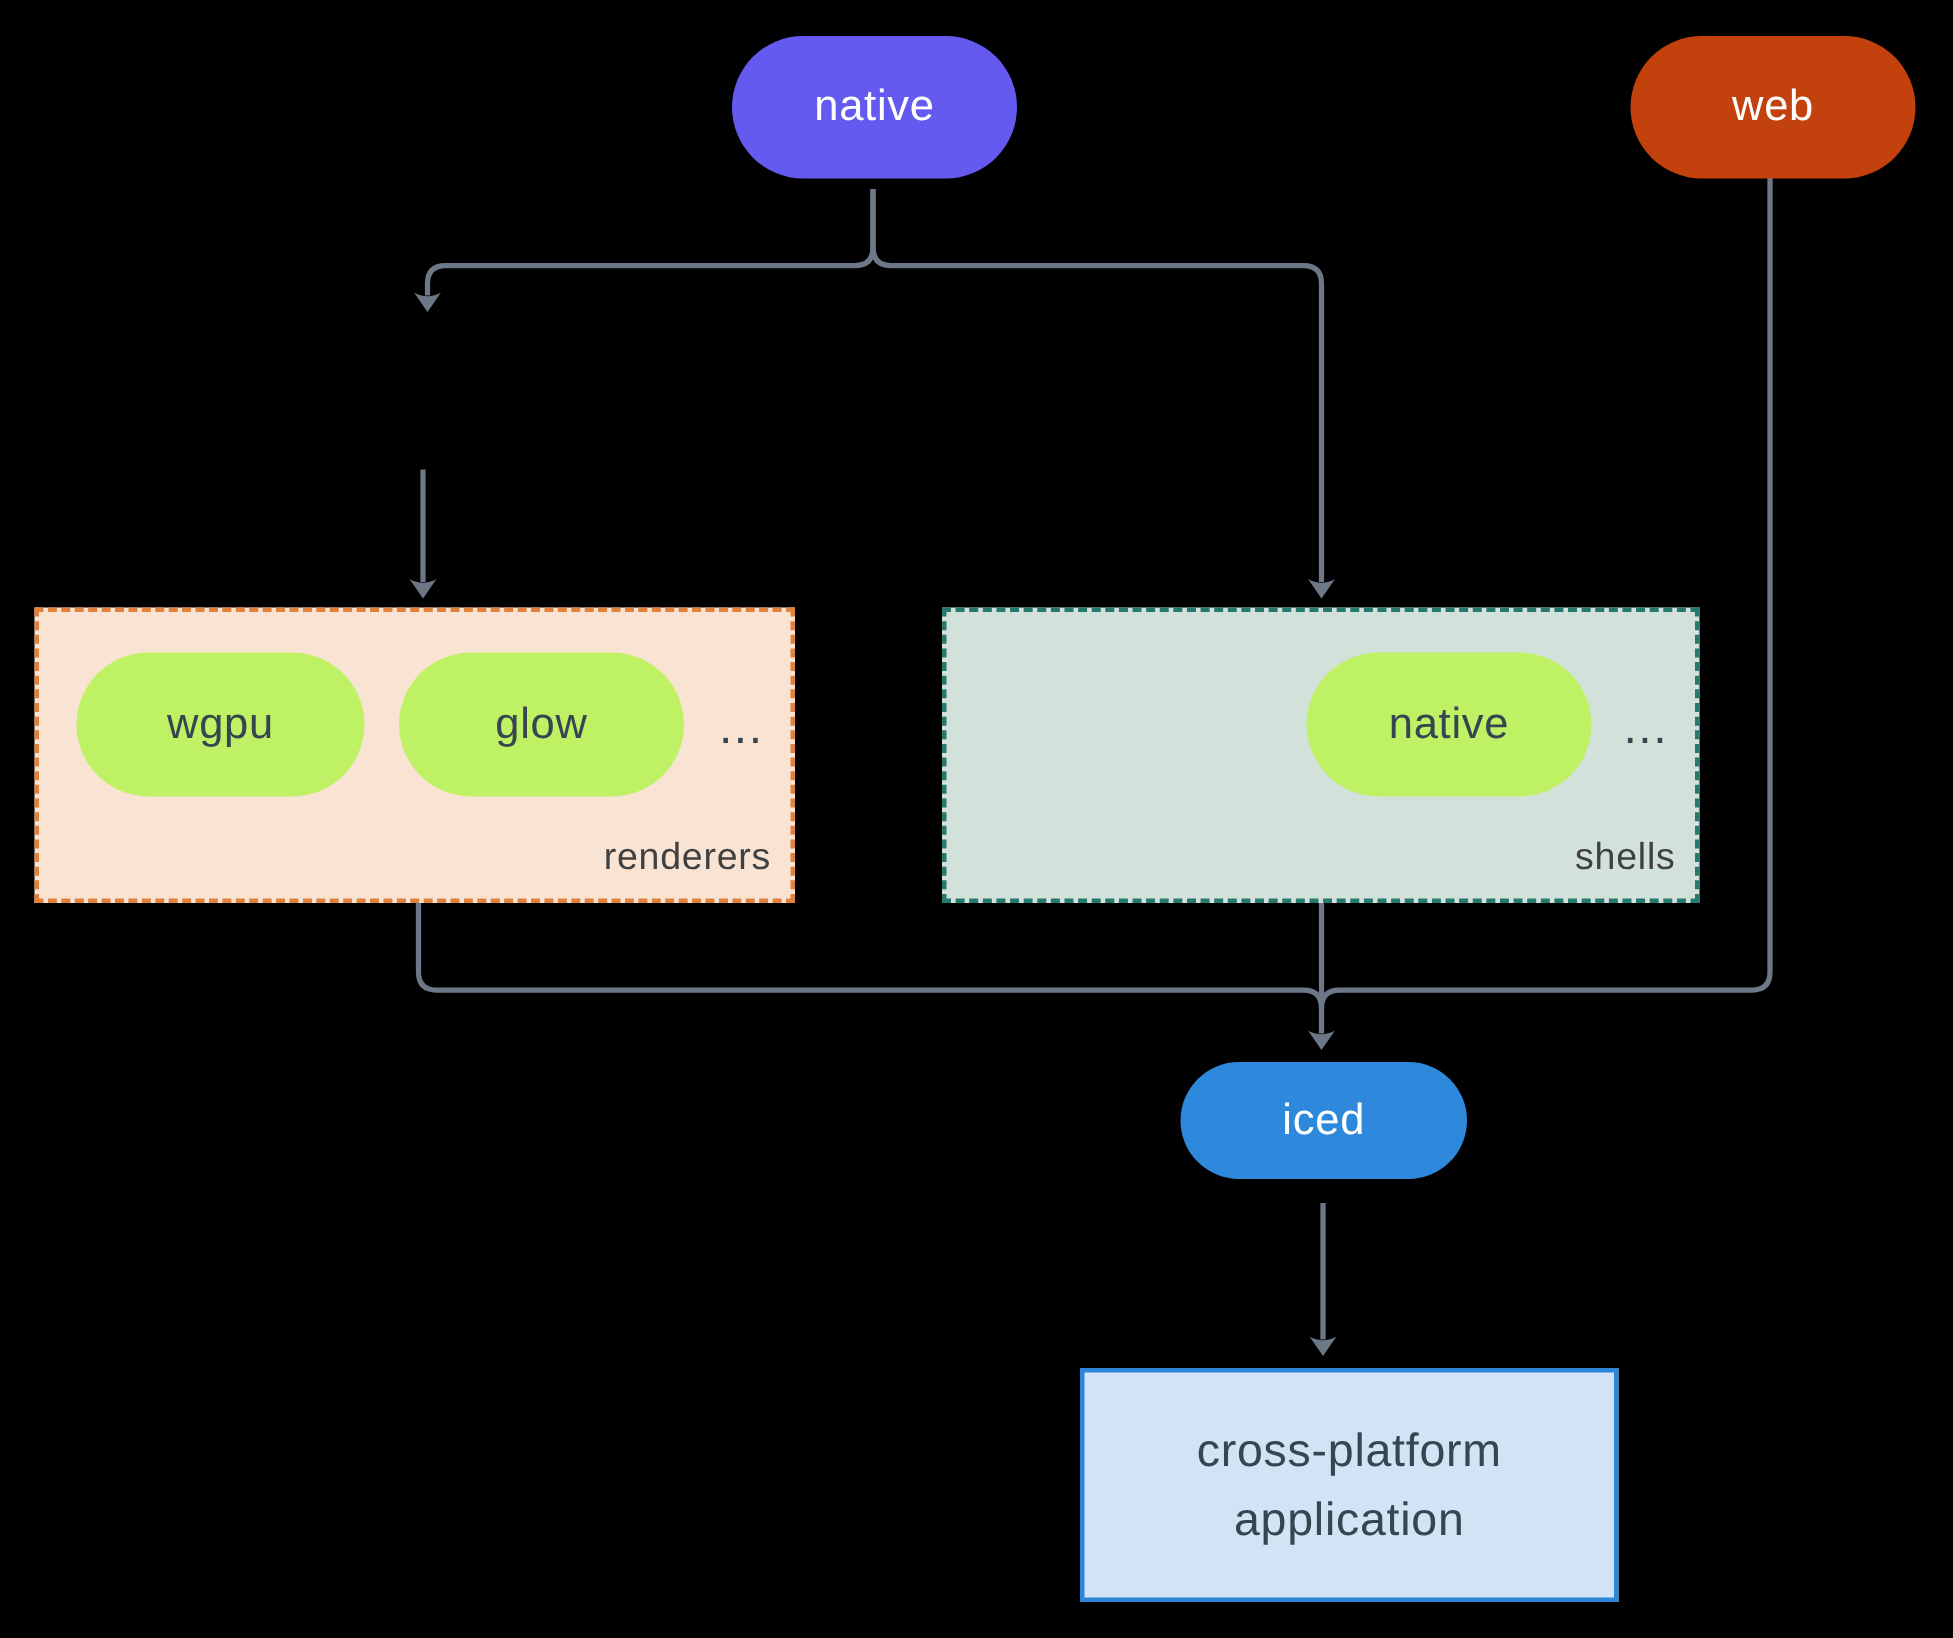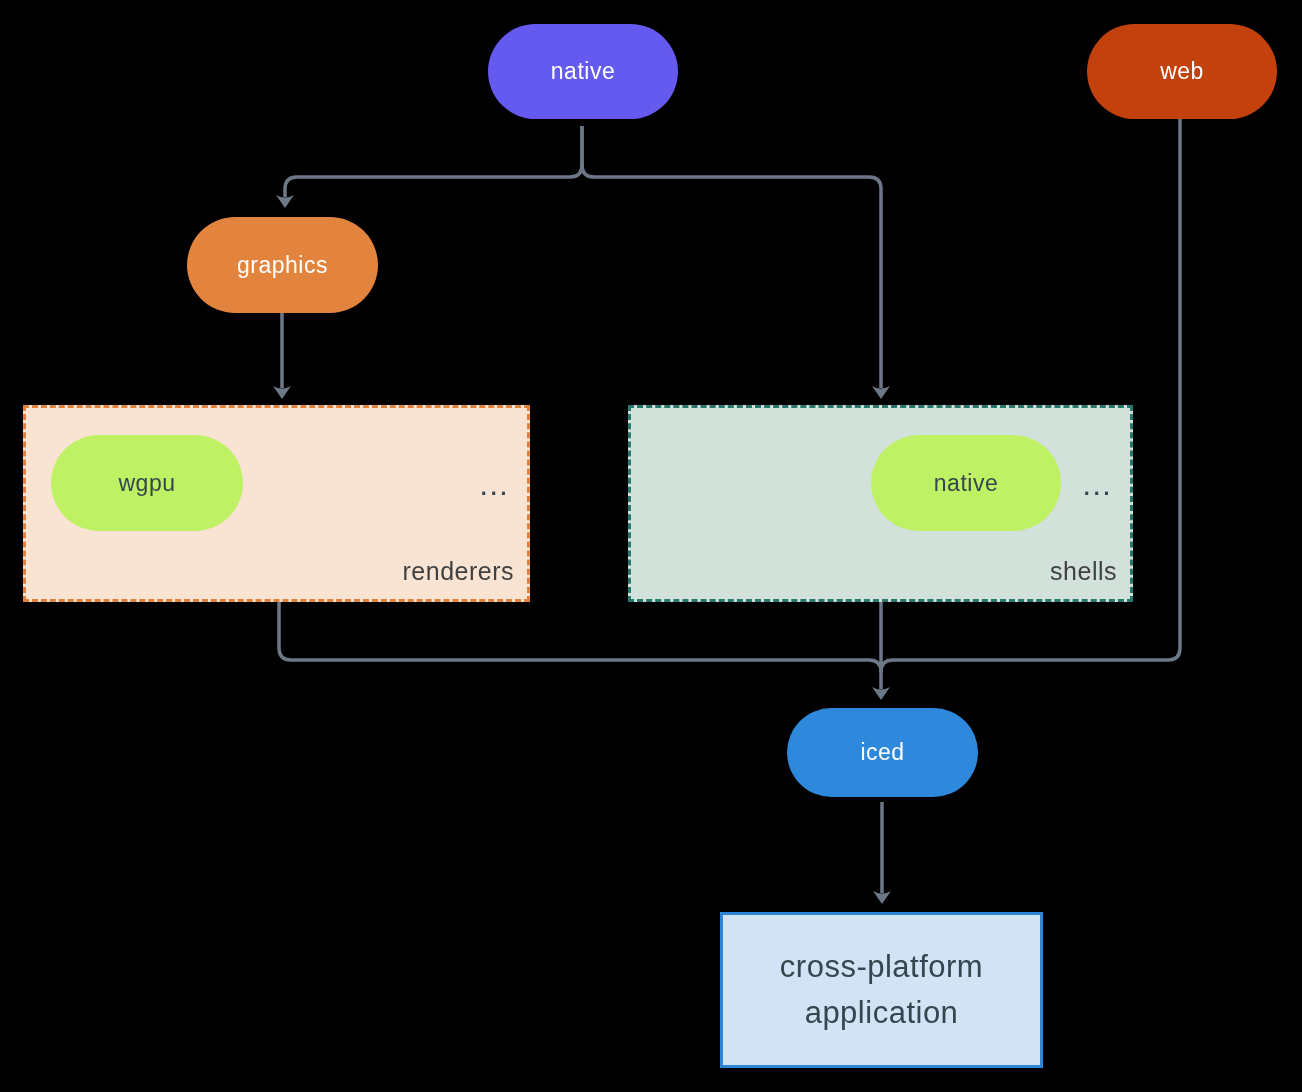--- a/index.html
+++ b/index.html
@@ -29,32 +29,32 @@
   .connectors path.arrowhead {
     fill: #6C7888;
     stroke: none;
   }
   .pill {
     position: absolute;
     border-radius: 48px;
     display: flex;
     align-items: center;
     justify-content: center;
-    font-size: 23px;
+    font-size: 29px;
     letter-spacing: 0.5px;
   }
   .pill.colored { color: #FFFFFF; }
   .pill.white-pill {
     background: #bef264;
     color: #36454F;
   }
   .pill-native   { left: 488px; top:  24px; width: 190px; height: 95px; background: #645AF0; }
   .pill-web      { left: 1087px; top:  24px; width: 190px; height: 95px; background: #c2410c; }
   .pill-graphics { left: 187px; top: 217px; width: 191px; height: 96px; background: #E2833E; }
-  .pill-iced     { left: 787px; top: 708px; width: 191px; height: 89px; background: #2E89DC; }
+  .pill-iced     { left: 787px; top: 708px; width: 191px; height: 78px; background: #2E89DC; }
 
   .groupbox {
     position: absolute;
     top: 405px;
     height: 197px;
     box-sizing: border-box;
     border: 3px dashed;
   }
   .groupbox-renderers {
     left: 23px;
@@ -84,21 +84,21 @@
     right: 18px;
     top: 58px;
     font-size: 32px;
     color: #36454F;
     letter-spacing: 1px;
   }
   .app-box {
     position: absolute;
     left: 720px;
     top: 912px;
-    width: 323px;
+    width: 359px;
     height: 156px;
     box-sizing: border-box;
     background: #D2E3F5;
     border: 3px solid #2E86D8;
     display: flex;
     flex-direction: column;
     align-items: center;
     justify-content: center;
     color: #36454F;
     font-size: 31px;
@@ -135,27 +135,27 @@
   </svg>
 
   <div class="pill colored pill-native">
     <span>native</span>
   </div>
 
   <div class="pill colored pill-web">
     <span>web</span>
   </div>
 
-  <div class="pill colored pill-graphics">
-    <span>graphics</span>
-  </div>
 
   <div class="groupbox groupbox-renderers">
     <div class="pill white-pill item-pill-1">
       <span>wgpu</span>
+    </div>
+    <div class="pill white-pill item-pill-2">
+      <span>glow</span>
     </div>
     <div class="ellipsis">...</div>
     <div class="group-label">renderers</div>
   </div>
 
   <div class="groupbox groupbox-shells">
     <div class="pill white-pill item-pill-2">
       <span>native</span>
     </div>
     <div class="ellipsis">...</div>

